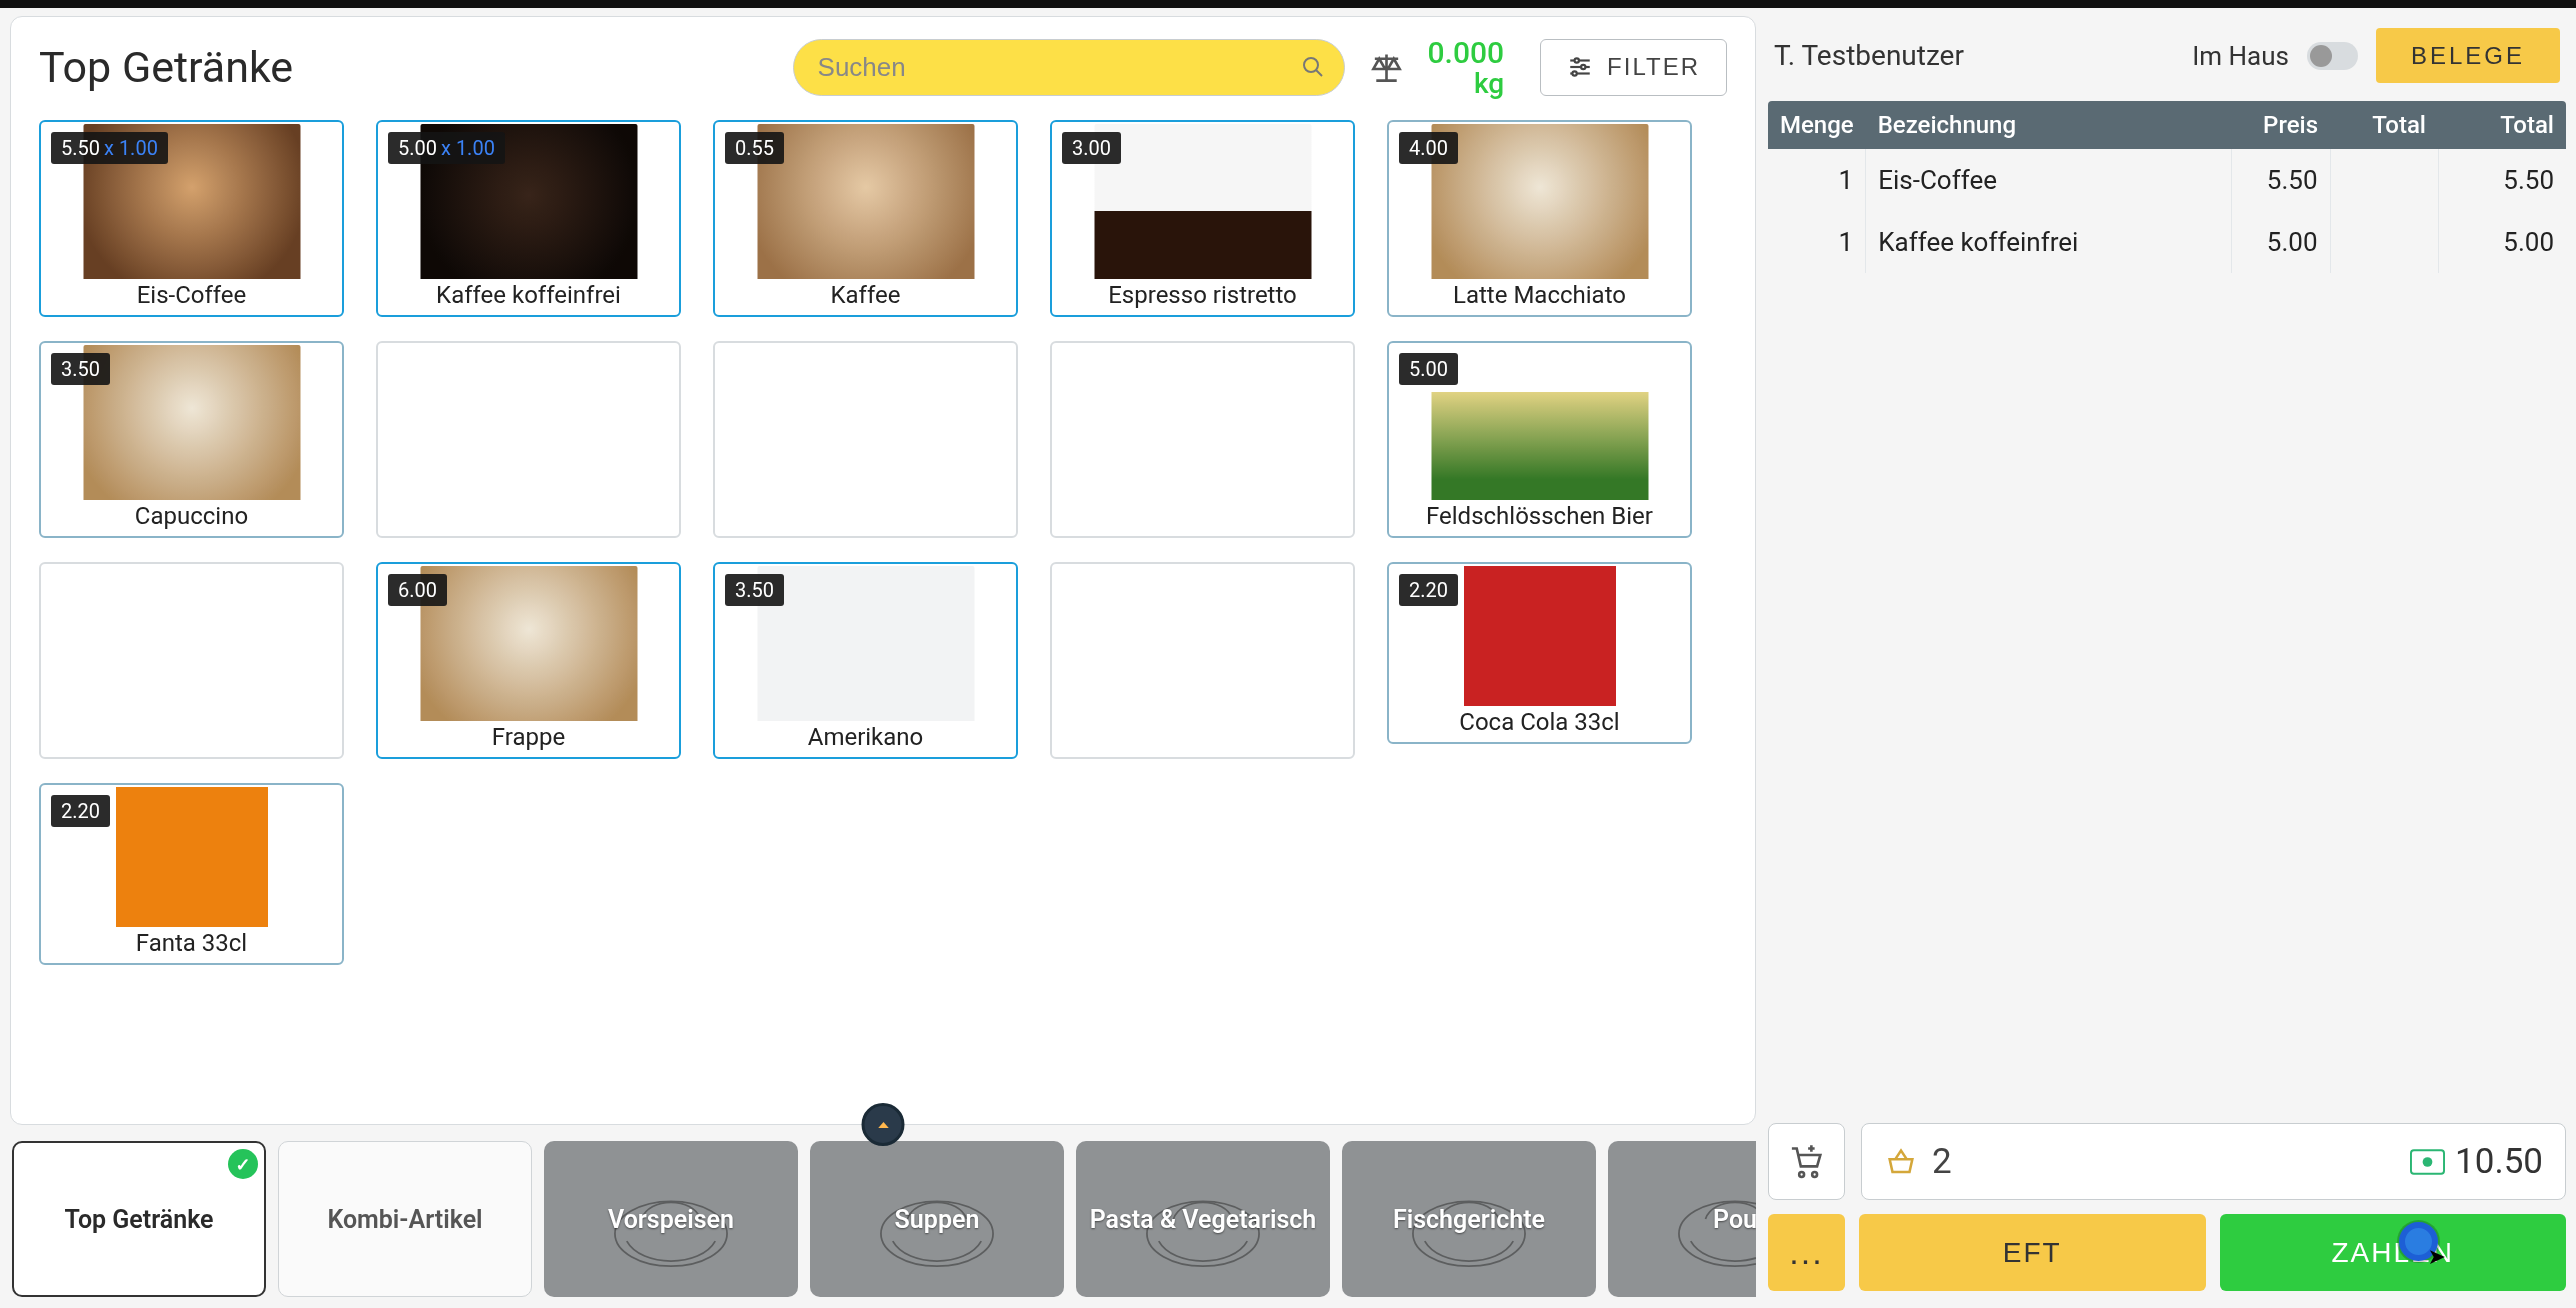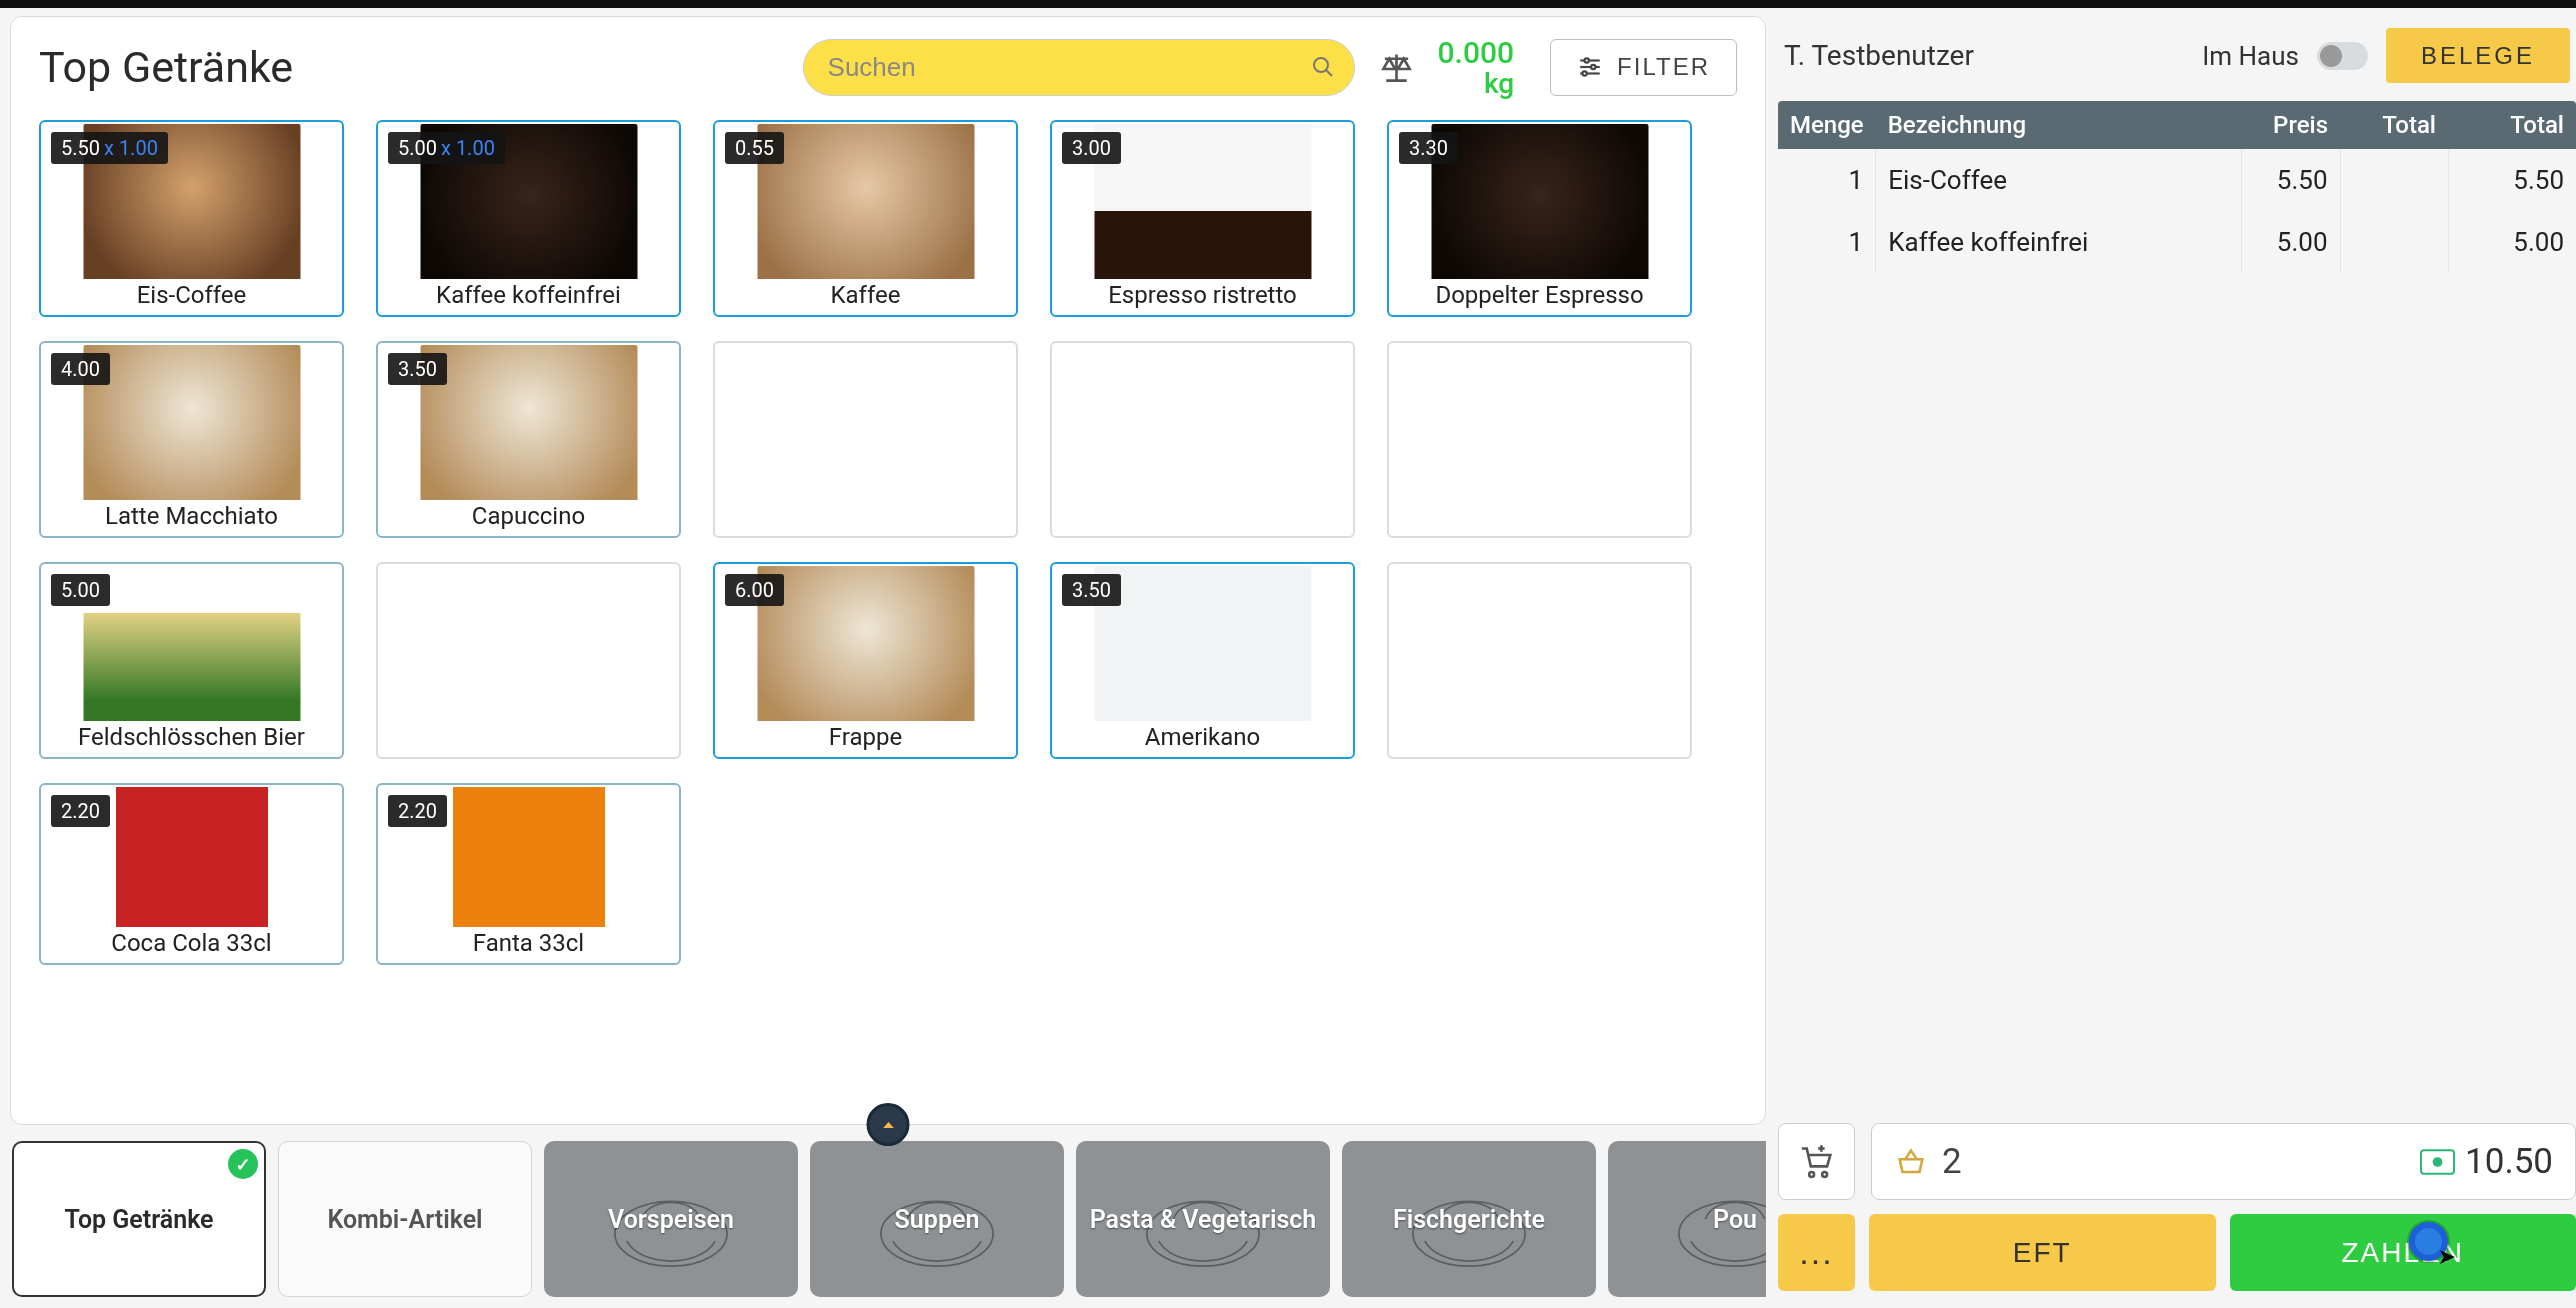--- a/index.html
+++ b/index.html
@@ -11,21 +11,21 @@
   overflow: hidden;
   transform-origin: top left;
 }
 .topbar {
   background: #111;
   height: 8px;
 }
 .app {
   display: flex;
   height: calc(100% - 8px);
-  padding: 8px 0 10px 10px;
+  padding: 8px 10px 10px 10px;
   gap: 12px;
 }
 .left-col {
   flex: 1;
   display: flex;
   flex-direction: column;
   gap: 12px;
   min-width: 0;
 }
 .products-panel {
@@ -421,27 +421,20 @@
                 <span>0.55</span>
               </div>
               <div class="product-label">Kaffee</div>
             </div>
             <div class="product-card selected">
               <div class="product-img mock m-shot"></div>
               <div class="price-badge">
                 <span>3.00</span>
               </div>
               <div class="product-label">Espresso ristretto</div>
-            </div>
-            <div class="product-card selected">
-              <div class="product-img mock m-dark"></div>
-              <div class="price-badge">
-                <span>3.30</span>
-              </div>
-              <div class="product-label">Doppelter Espresso</div>
             </div>
             <div class="product-card">
               <div class="product-img mock m-latte"></div>
               <div class="price-badge">
                 <span>4.00</span>
               </div>
               <div class="product-label">Latte Macchiato</div>
             </div>
             <div class="product-card">
               <div class="product-img mock m-latte"></div>

